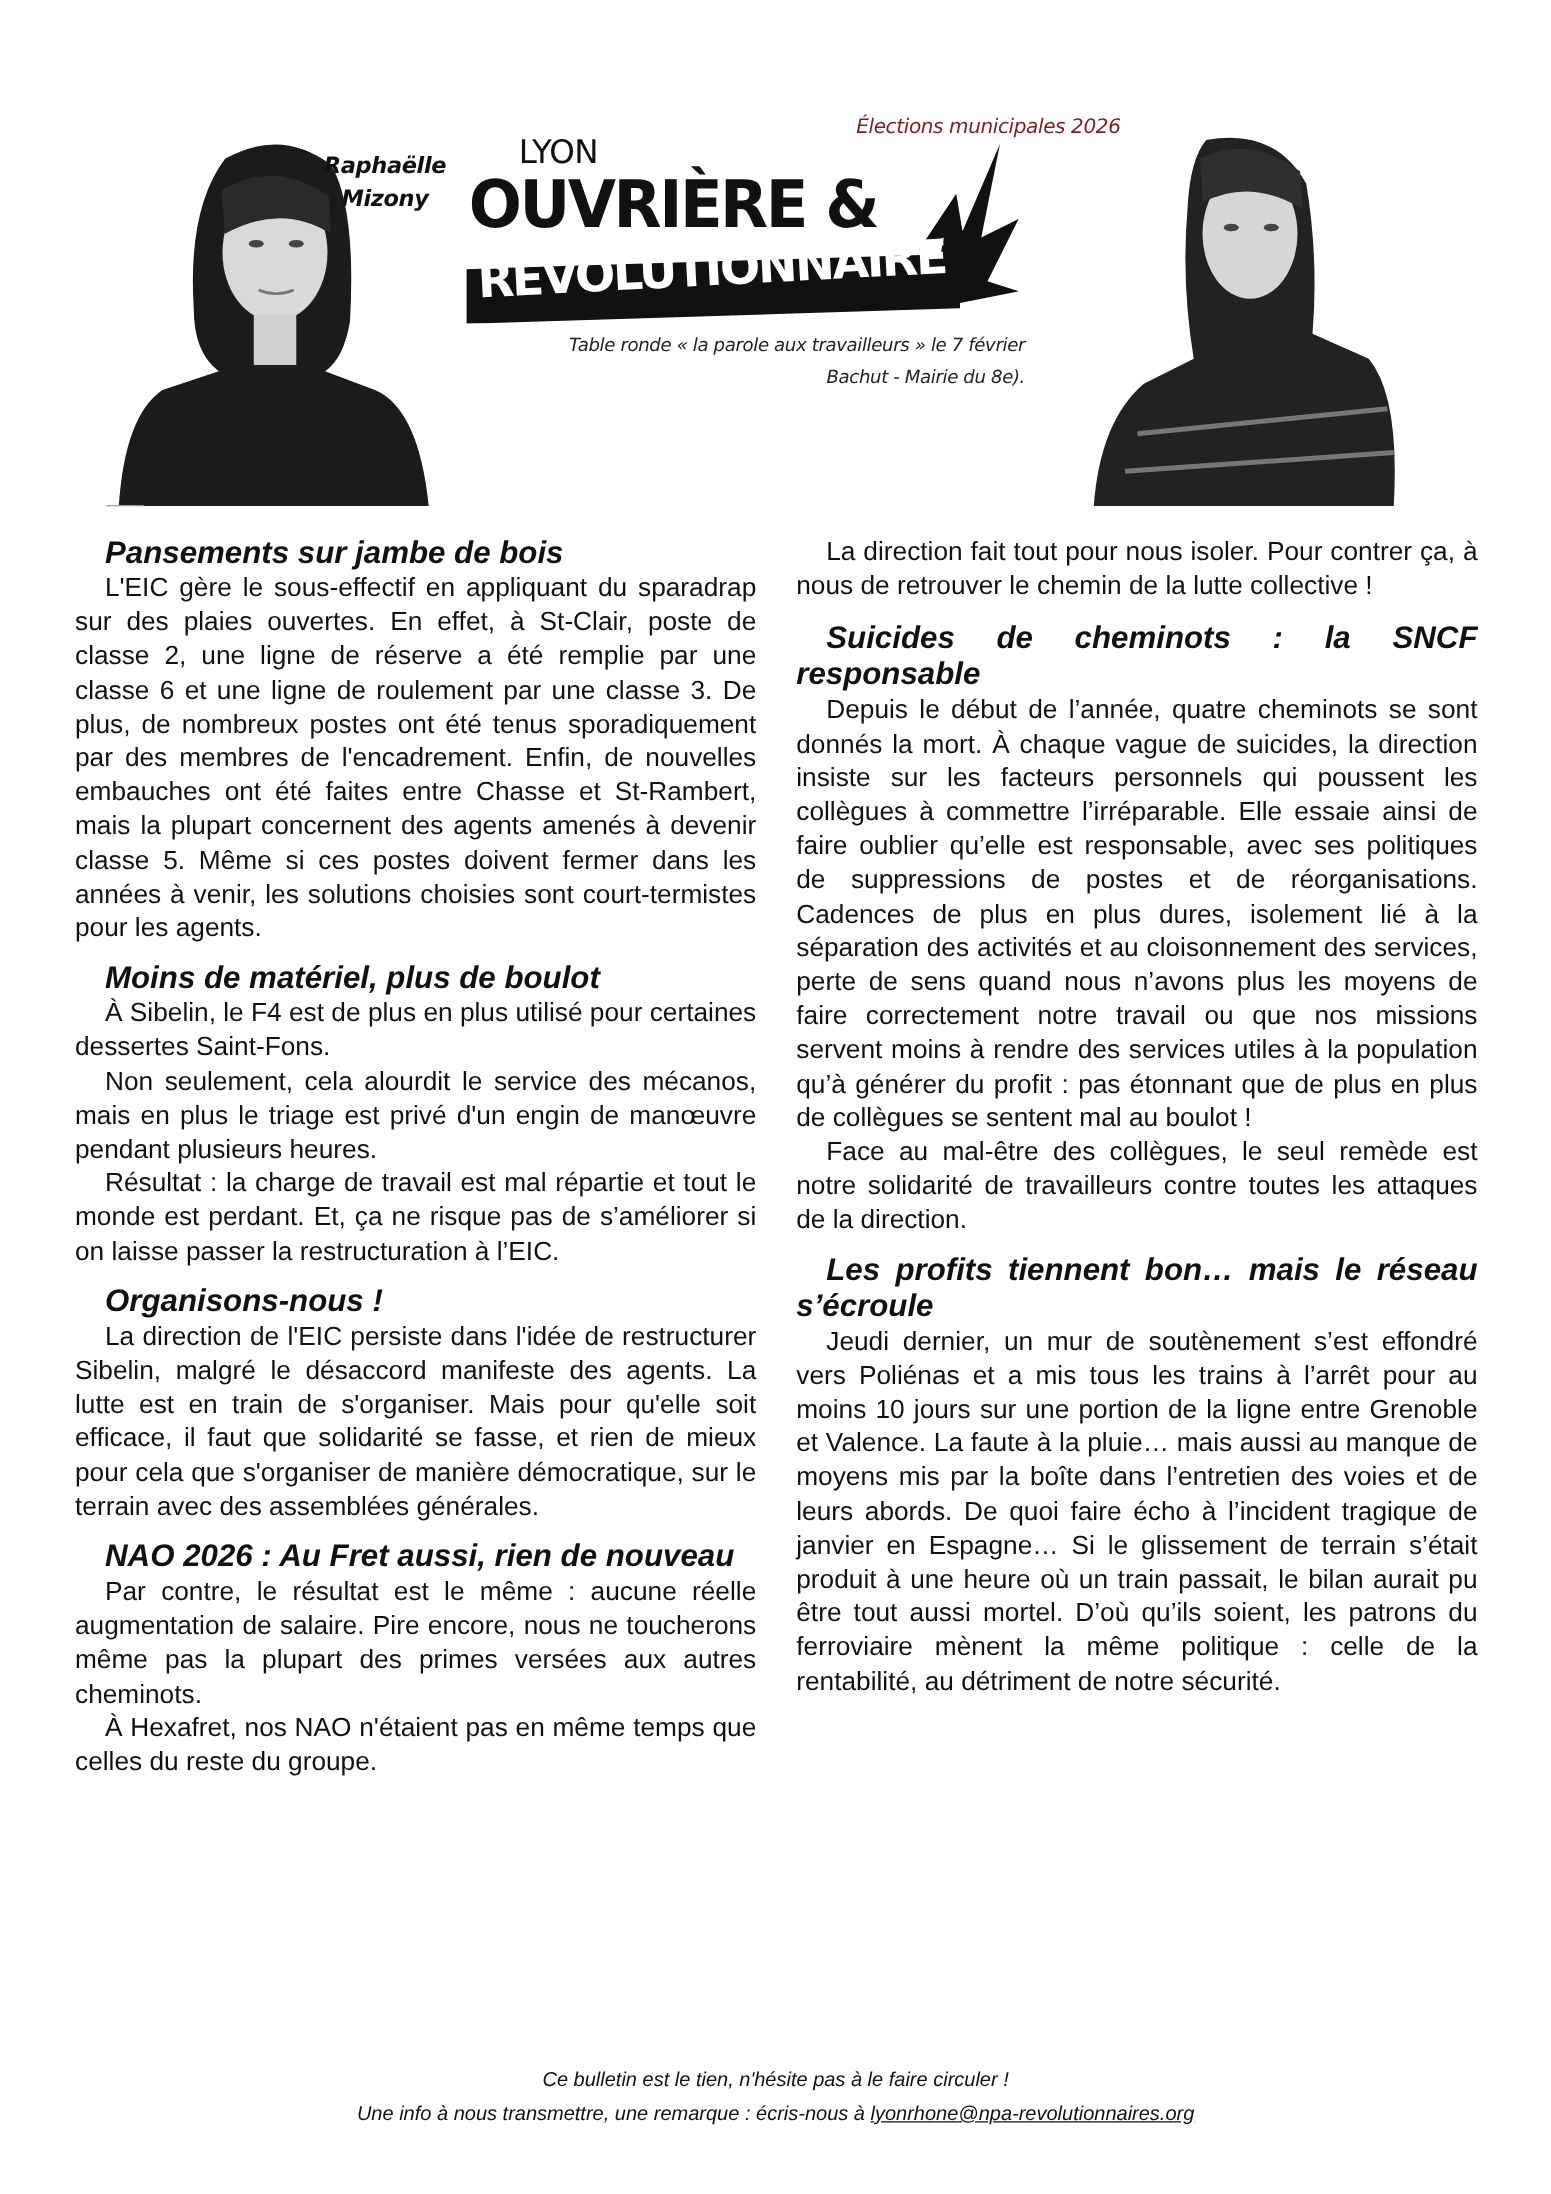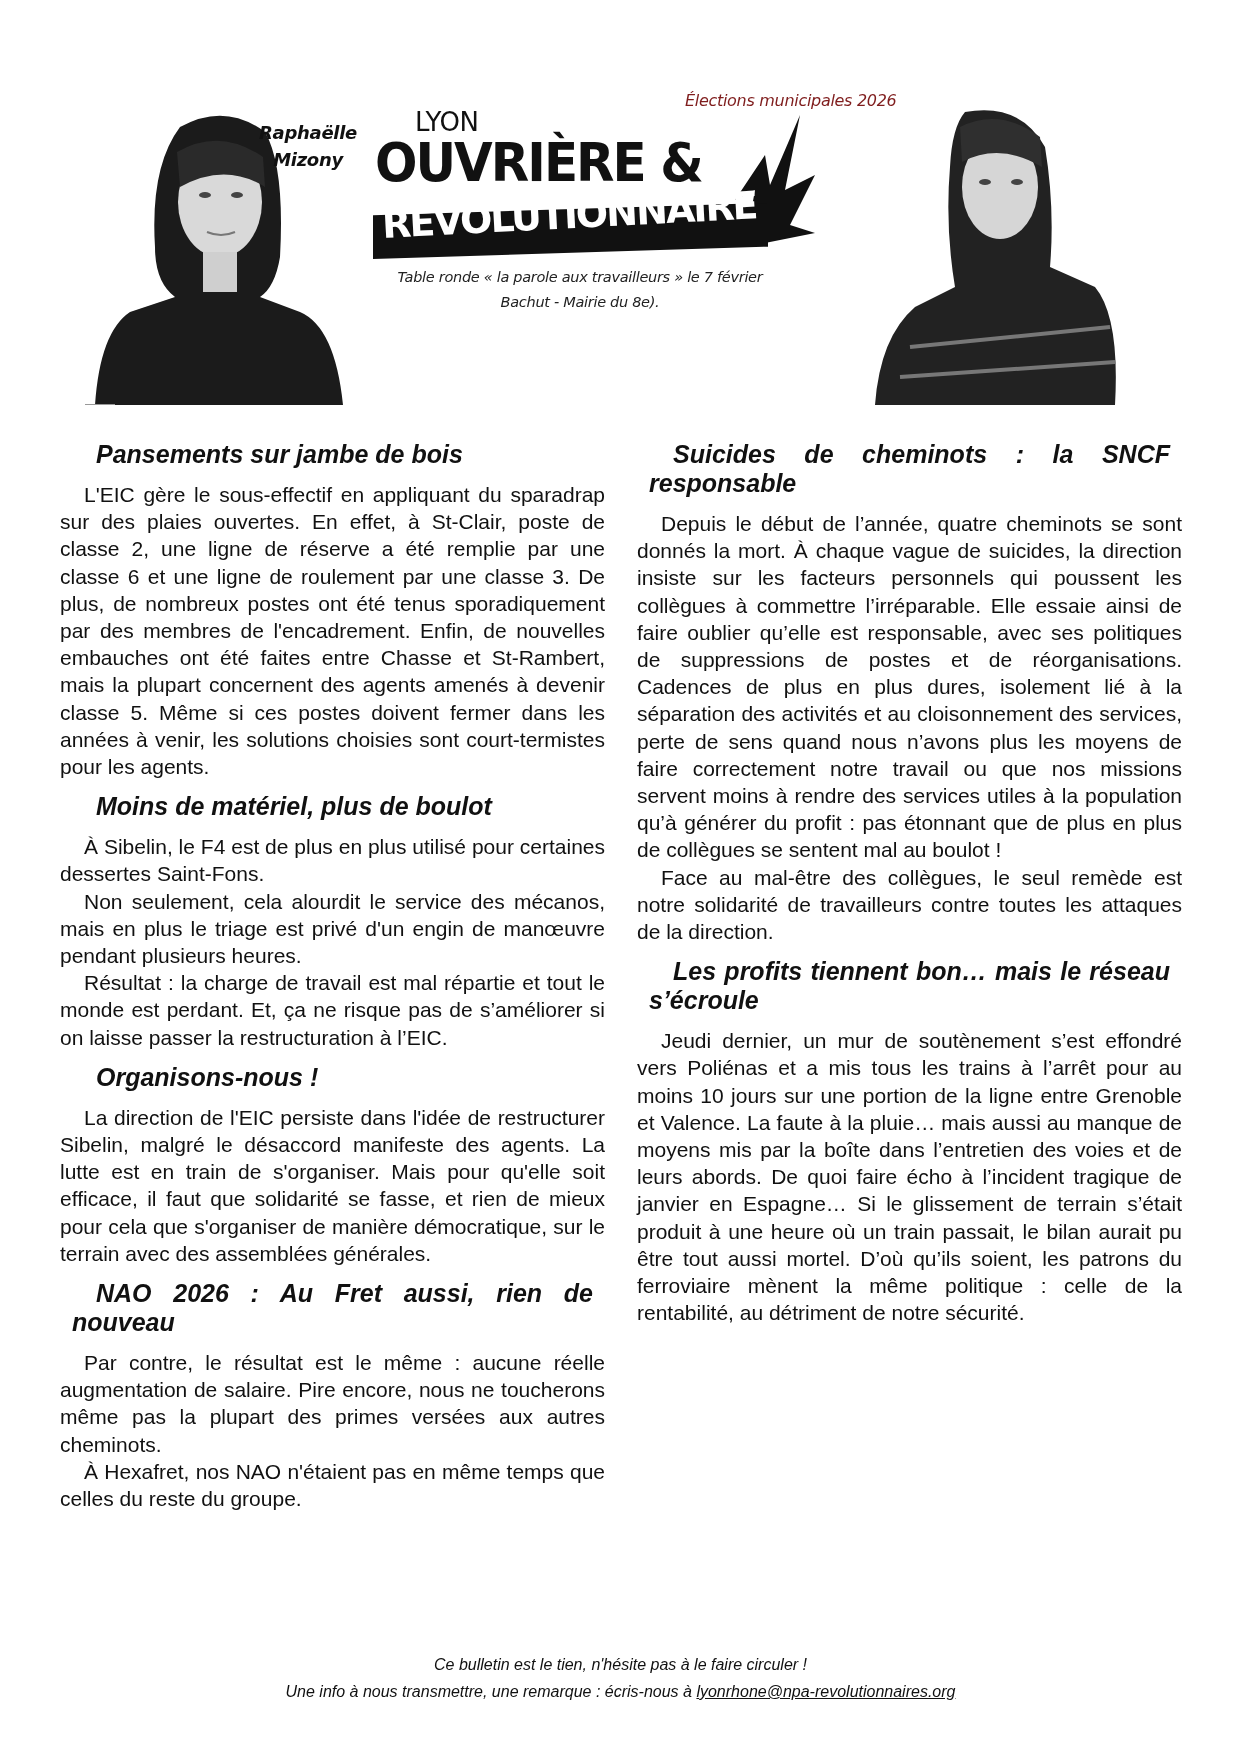--- a/index.html
+++ b/index.html
@@ -12,25 +12,25 @@
   .photo-left-line { position:absolute; left:0; top:319px; width:30px; height:1px; background:#999; }
   .cand-name { position:absolute; font-family:"DejaVu Sans", sans-serif; font-weight:bold; font-style:italic; font-size:18px; line-height:27px; text-align:center; color:#111; letter-spacing:-0.3px; }
   .cand-left { left:168px; top:34px; width:110px; }
   .cand-right { left:775px; top:130px; width:110px; }
   .elections { position:absolute; left:600px; top:6px; font-family:"DejaVu Sans", sans-serif; font-style:italic; font-size:16px; color:#7f1d1d; letter-spacing:-0.3px; }
   .lyon { position:absolute; left:330px; top:22px; font-family:"DejaVu Sans", sans-serif; font-size:26px; color:#111; letter-spacing:-0.5px; }
   .ouvriere { position:absolute; left:290px; top:48px; font-family:"DejaVu Sans", sans-serif; font-weight:bold; font-size:50px; letter-spacing:-2px; color:#111; transform:scaleY(1.05); transform-origin:left top; }
   .revo-band { position:absolute; left:288px; top:118px; width:395px; height:56px; background:#111; clip-path:polygon(0 22%, 100% 0, 100% 78%, 0 100%); }
   .revo { position:absolute; left:296px; top:118px; font-family:"DejaVu Sans", sans-serif; font-weight:bold; font-size:38px; letter-spacing:-2px; color:#fff; transform:rotate(-3deg); transform-origin:left top; }
   .burst { position:absolute; left:620px; top:30px; width:110px; height:140px; }
-  .tagline { position:absolute; left:255px; top:180px; width:480px; text-align:center; font-family:"DejaVu Sans", sans-serif; font-style:italic; font-size:14.5px; line-height:25px; color:#222; letter-spacing:-0.3px; }
+  .tagline { position:absolute; left:255px; top:180px; width:480px; text-align:right; font-family:"DejaVu Sans", sans-serif; font-style:italic; font-size:14.5px; line-height:25px; color:#222; letter-spacing:-0.3px; }
   .col { position:absolute; top:428px; width:545px; font-family:"Liberation Sans", sans-serif; font-size:21px; line-height:27.2px; }
   .col-left { left:60px; }
   .col-right { left:637px; }
-  .art-title { font-weight:bold; font-style:italic; font-size:25px; line-height:29px; text-indent:24px; text-align:justify; margin:12px; }
+  .art-title { font-weight:bold; font-style:italic; font-size:25px; line-height:29px; text-indent:24px; text-align:justify; margin:0; }
   .art p { margin:0; text-indent:24px; text-align:justify; }
   .art { margin-bottom:12px; }
   .art.first-right { margin-bottom:14px; }
   .footer { position:absolute; left:0; top:1651px; width:1241px; text-align:center; font-family:Liberation Sans, sans-serif; font-style:italic; font-size:16px; line-height:27px; }
   .footer a { color:#111; text-decoration:underline; }
 </style>
 </head>
 <body>
 
 <div class="banner">
@@ -98,20 +98,23 @@
     <p>La direction de l'EIC persiste dans l'idée de restructurer Sibelin, malgré le désaccord manifeste des agents. La lutte est en train de s'organiser. Mais pour qu'elle soit efficace, il faut que solidarité se fasse, et rien de mieux pour cela que s'organiser de manière démocratique, sur le terrain avec des assemblées générales.</p>
   </div>
   <div class="art">
     <h2 class="art-title">NAO 2026 : Au Fret aussi, rien de nouveau</h2>
     <p>Par contre, le résultat est le même : aucune réelle augmentation de salaire. Pire encore, nous ne toucherons même pas la plupart des primes versées aux autres cheminots.</p>
     <p>À Hexafret, nos NAO n'étaient pas en même temps que celles du reste du groupe.</p>
   </div>
 </div>
 
 <div class="col col-right">
+  <div class="art first-right">
+    <p>La direction fait tout pour nous isoler. Pour contrer ça, à nous de retrouver le chemin de la lutte collective !</p>
+  </div>
   <div class="art">
     <h2 class="art-title">Suicides de cheminots : la SNCF responsable</h2>
     <p>Depuis le début de l’année, quatre cheminots se sont donnés la mort. À chaque vague de suicides, la direction insiste sur les facteurs personnels qui poussent les collègues à commettre l’irréparable. Elle essaie ainsi de faire oublier qu’elle est responsable, avec ses politiques de suppressions de postes et de réorganisations. Cadences de plus en plus dures, isolement lié à la séparation des activités et au cloisonnement des services, perte de sens quand nous n’avons plus les moyens de faire correctement notre travail ou que nos missions servent moins à rendre des services utiles à la population qu’à générer du profit : pas étonnant que de plus en plus de collègues se sentent mal au boulot !</p>
     <p>Face au mal-être des collègues, le seul remède est notre solidarité de travailleurs contre toutes les attaques de la direction.</p>
   </div>
   <div class="art">
     <h2 class="art-title">Les profits tiennent bon… mais le réseau s’écroule</h2>
     <p>Jeudi dernier, un mur de soutènement s’est effondré vers Poliénas et a mis tous les trains à l’arrêt pour au moins 10 jours sur une portion de la ligne entre Grenoble et Valence. La faute à la pluie… mais aussi au manque de moyens mis par la boîte dans l’entretien des voies et de leurs abords. De quoi faire écho à l’incident tragique de janvier en Espagne… Si le glissement de terrain s’était produit à une heure où un train passait, le bilan aurait pu être tout aussi mortel. D’où qu’ils soient, les patrons du ferroviaire mènent la même politique : celle de la rentabilité, au détriment de notre sécurité.</p>
   </div>
 </div>

